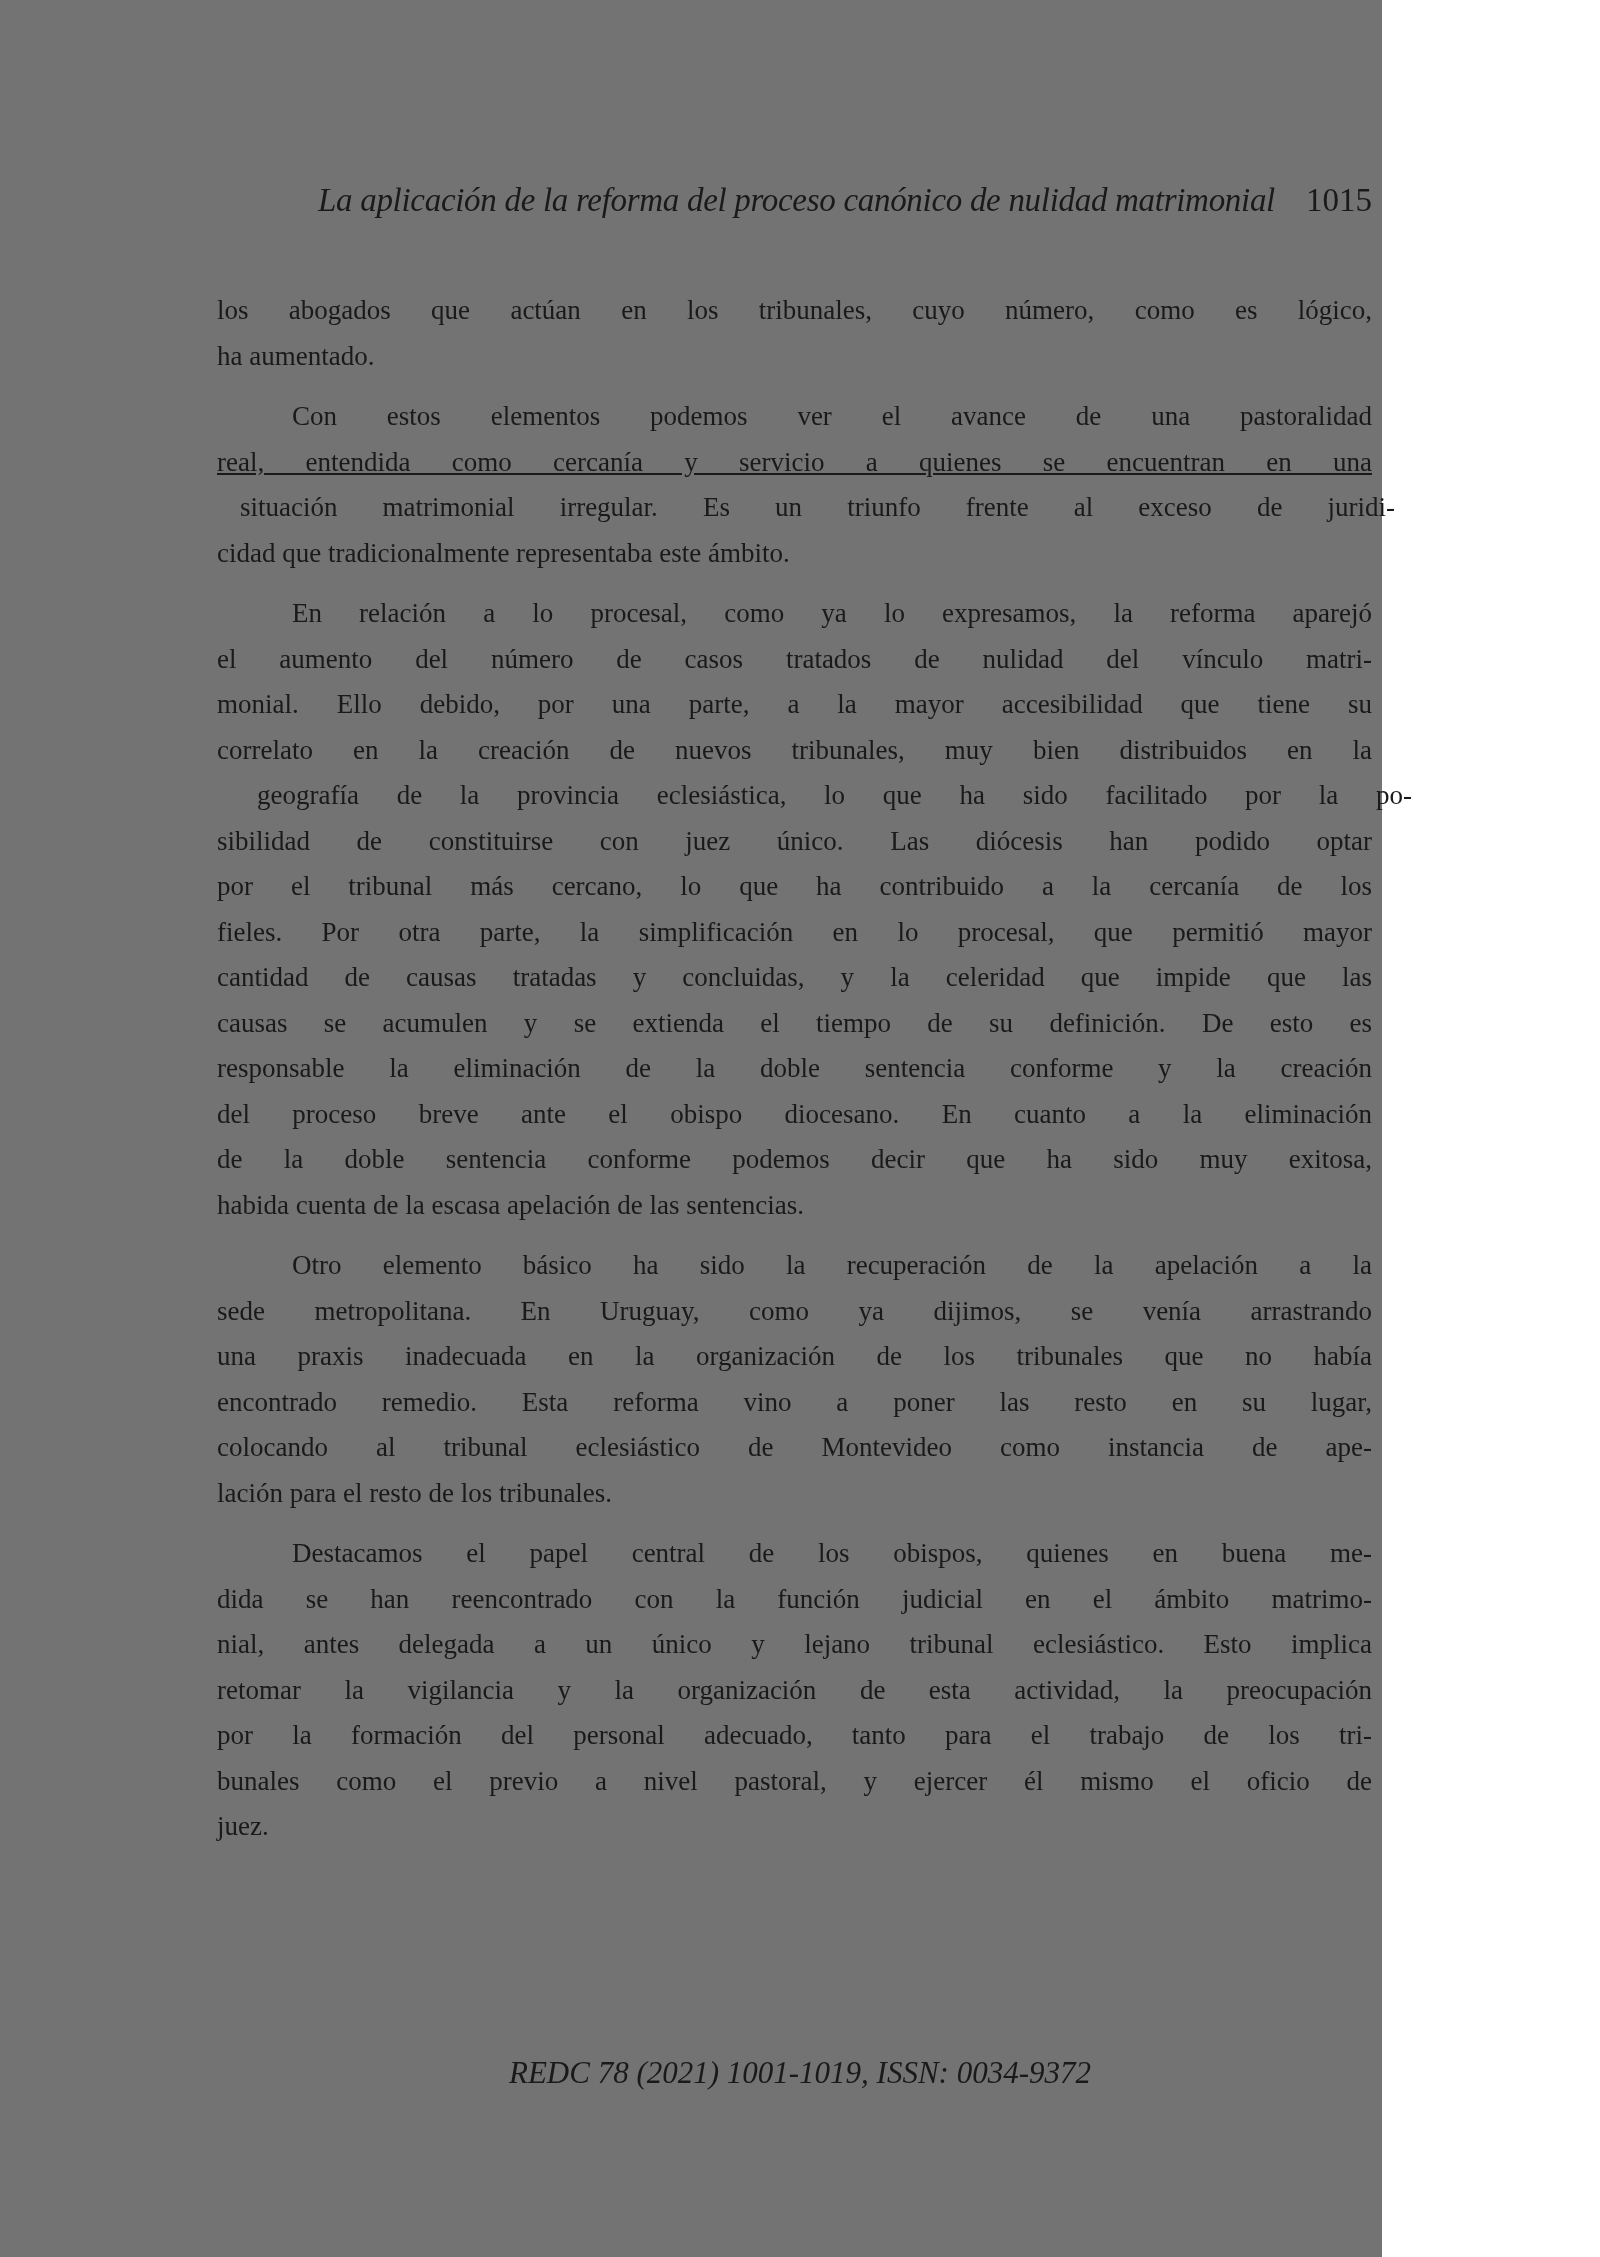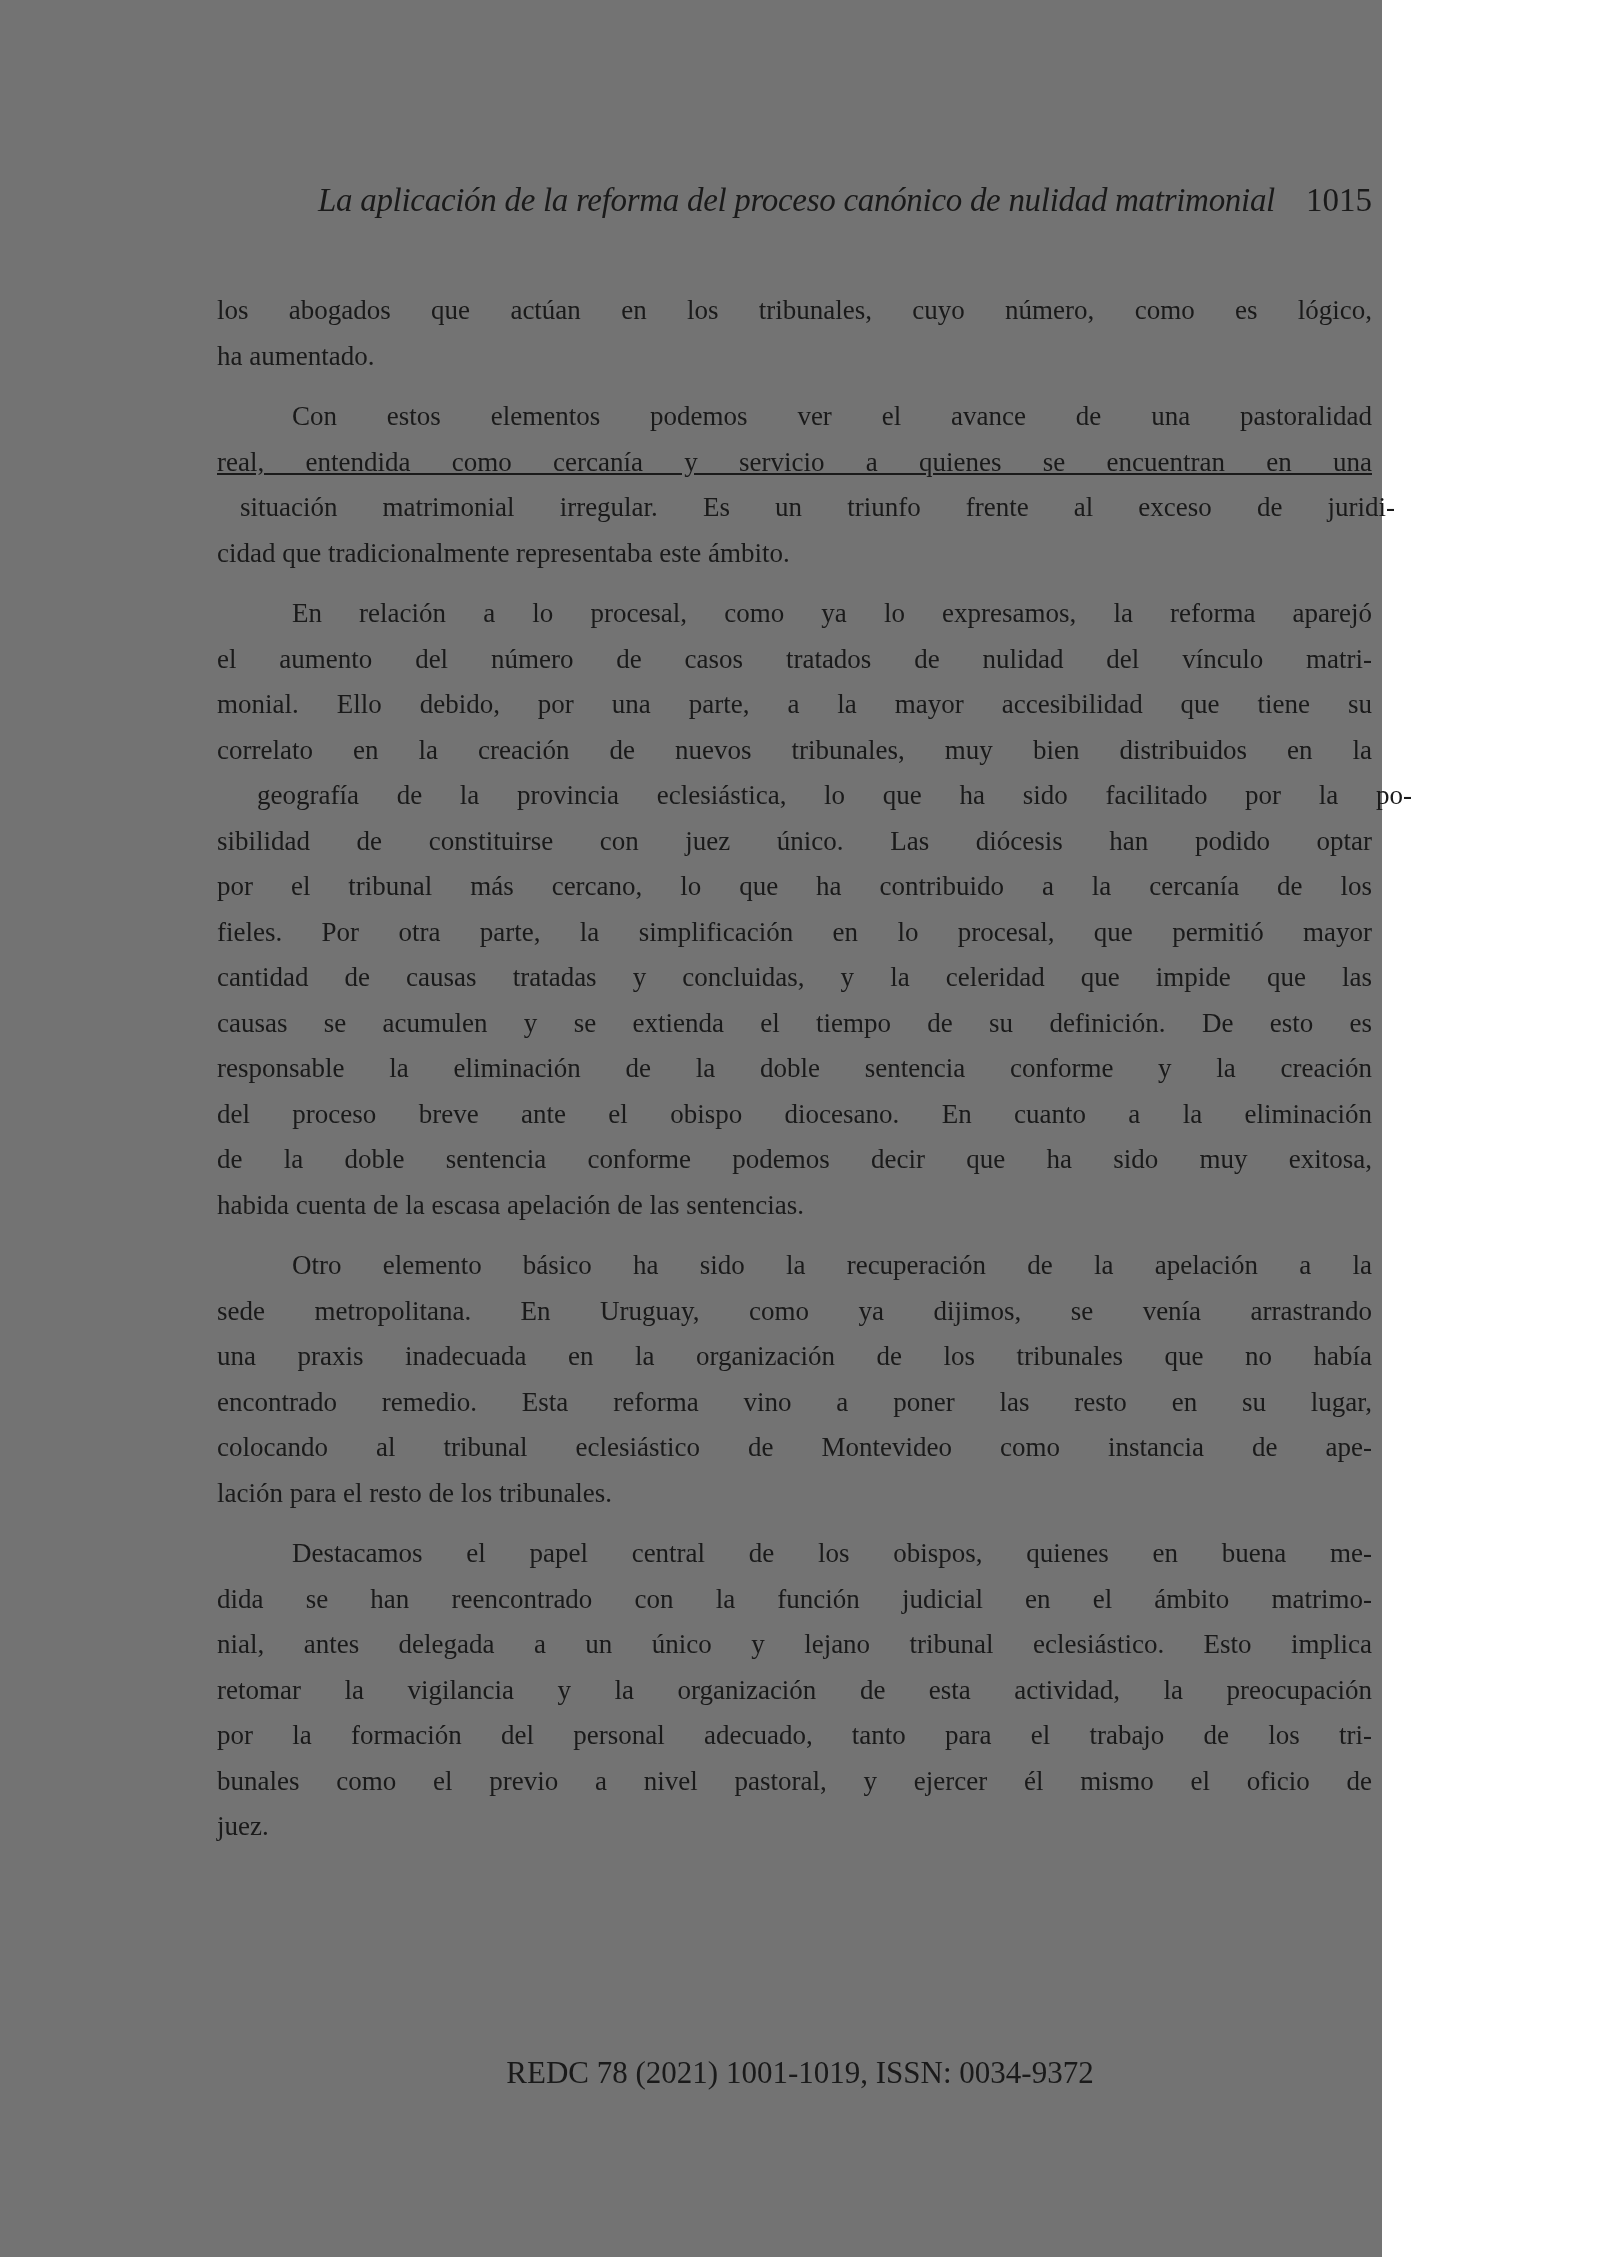--- a/index.html
+++ b/index.html
@@ -5,21 +5,21 @@
   html, body { margin: 0; padding: 0; background: #ffffff; }
   body { width: 1600px; height: 2257px; position: relative; overflow: hidden; font-family: "Liberation Serif", "DejaVu Serif", serif; color: #1a1a1a; }
   .page { position: absolute; left: 0; top: 0; width: 1382px; height: 2257px; background: #737373; }
   .running-head { position: absolute; left: 318px; top: 178px; width: 1054px; height: 44px; }
   .rh-title { position: absolute; left: 0; top: 0; font-style: italic; font-size: 33px; line-height: 44px; white-space: nowrap; }
   .rh-page { position: absolute; right: 0; top: 0; font-size: 33px; line-height: 44px; white-space: nowrap; }
   .body-text { position: absolute; left: 217px; top: 0; width: 1155px; }
   .line { position: absolute; left: 0; width: 1155px; height: 46px; font-size: 27px; line-height: 46px; white-space: nowrap; text-align: justify; text-align-last: justify; overflow: visible; }
   .line.last { text-align-last: left; }
   .line.indent { padding-left: 75px; width: 1080px; }
-  .footer { position: absolute; left: 0; width: 1600px; top: 2053px; text-align: center; font-size: 31px; line-height: 40px; padding-left: 0; }
+  .footer { position: absolute; left: 0; width: 1600px; top: 2053px; text-align: center; font-style: italic; font-size: 31px; line-height: 40px; padding-left: 0; }
   .footer span { display: inline-block; margin-left: 0; }
 </style>
 </head>
 <body>
 
 <div class="page">
   <div class="running-head">
     <span class="rh-title" style="letter-spacing: -0.3px;">La aplicación de la reforma del proceso canónico de nulidad matrimonial</span>
     <span class="rh-page">1015</span>
   </div>

